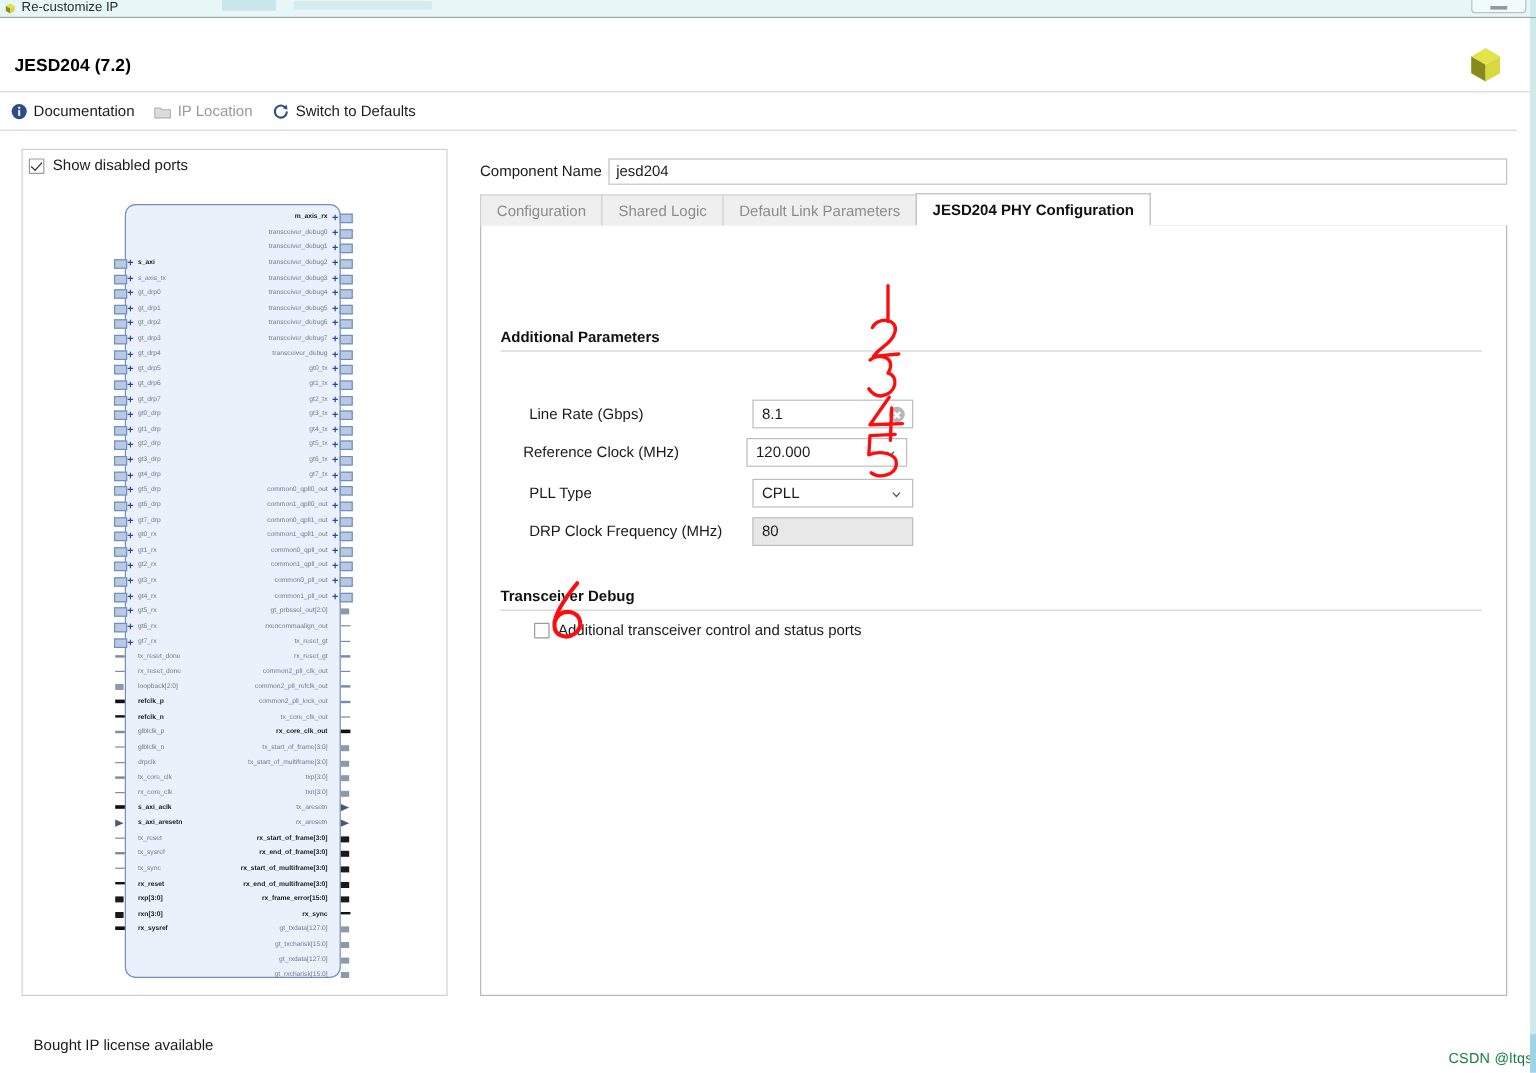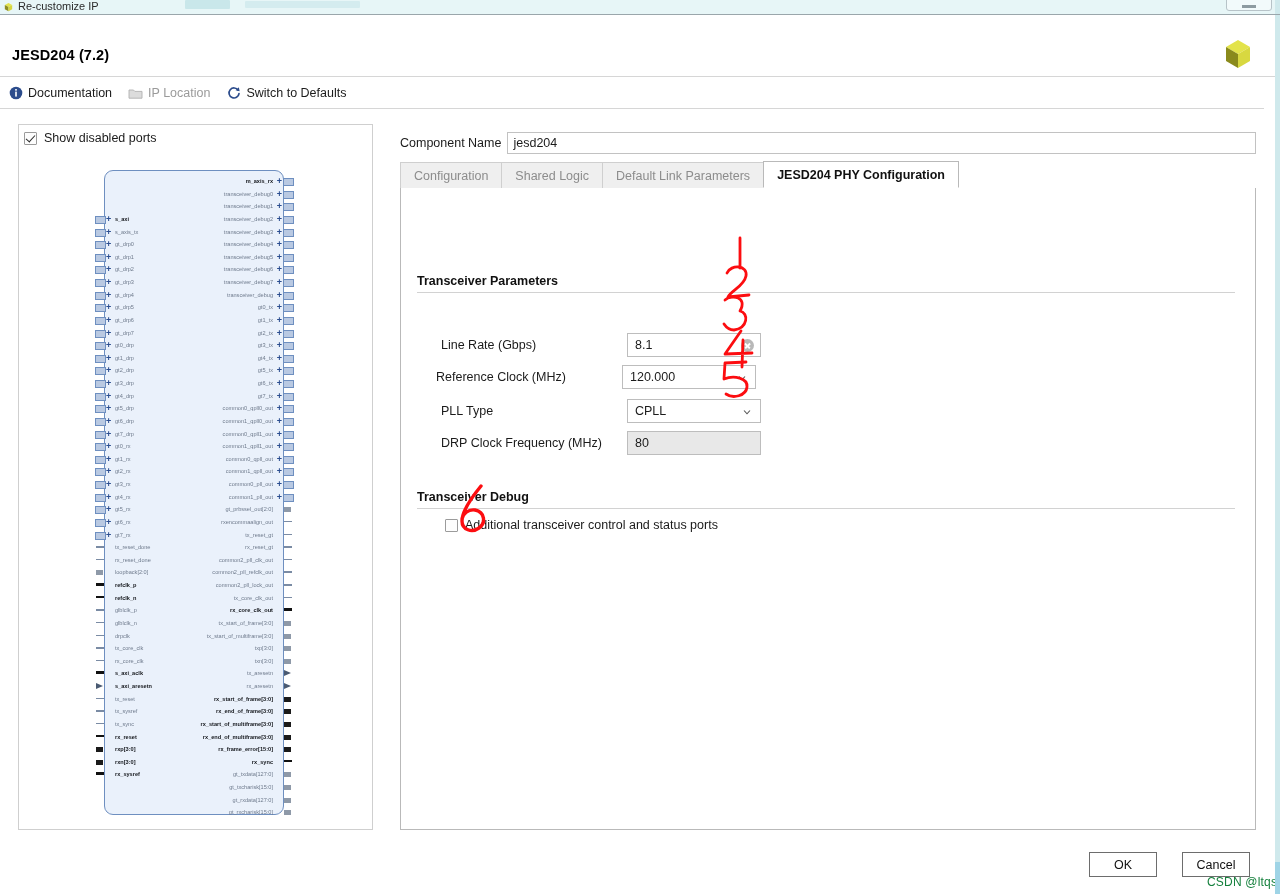--- a/index.html
+++ b/index.html
@@ -720,21 +720,21 @@
           </div>
           <div class="tab">
             <span>Default Link Parameters</span>
           </div>
           <div class="tab active">
             <span>JESD204 PHY Configuration</span>
           </div>
         </div>
       <div class="tabbody">
 
-        <div class="section-title" style="left:16px; top:86px;">Transceiver Parameters</div>
+        <div class="section-title" style="left:16px; top:86px;">Additional Parameters</div>
         <div class="section-rule" style="left:16px; top:104px; width:818px;"></div>
 
 
         <div class="frow" style="left:40px; top:145px; width:500px;">
           <span class="flabel">Line Rate (Gbps)</span>
           <div class="ftext">
             <span>8.1</span>
             <span class="clear-ico"></span>
           </div>
         </div>
@@ -792,21 +792,17 @@
           <path d="M19 2 L3 25 L30 24 M21 11 L20 38" fill="none" stroke="#fc0d10" stroke-width="2.8" stroke-linecap="round" stroke-linejoin="round"></path>
         </svg></div>
       <div class="ann" style="left: 720px; top: 358px;"><svg width="34" height="44" viewBox="0 0 34 44">
           <path d="M26 4 L5 5 L4 21 C14 17, 28 20, 27 29 C26 38, 13 41, 6 36" fill="none" stroke="#fc0d10" stroke-width="2.8" stroke-linecap="round" stroke-linejoin="round"></path>
         </svg></div>
       <div class="ann" style="left: 455px; top: 483px;"><svg width="44" height="52" viewBox="0 0 44 52">
           <path d="M26 3 C17 14, 7 28, 7 38 C7 47, 17 50, 24 45 C31 40, 30 29, 20 27 C13 26, 8 31, 7 36" fill="none" stroke="#fc0d10" stroke-width="3.4" stroke-linecap="round" stroke-linejoin="round"></path>
         </svg></div>
     </div>
 
-  <div class="footer">
-    <div class="btn" style="left:1089px;">OK</div>
-    <div class="btn" style="left:1182px;">Cancel</div>
-  </div>
   <div class="watermark">CSDN @ltqshs</div>
 
   <div class="right-edge"></div>
   <div class="right-scroll"></div>
 </div>
 
 </body></html>

